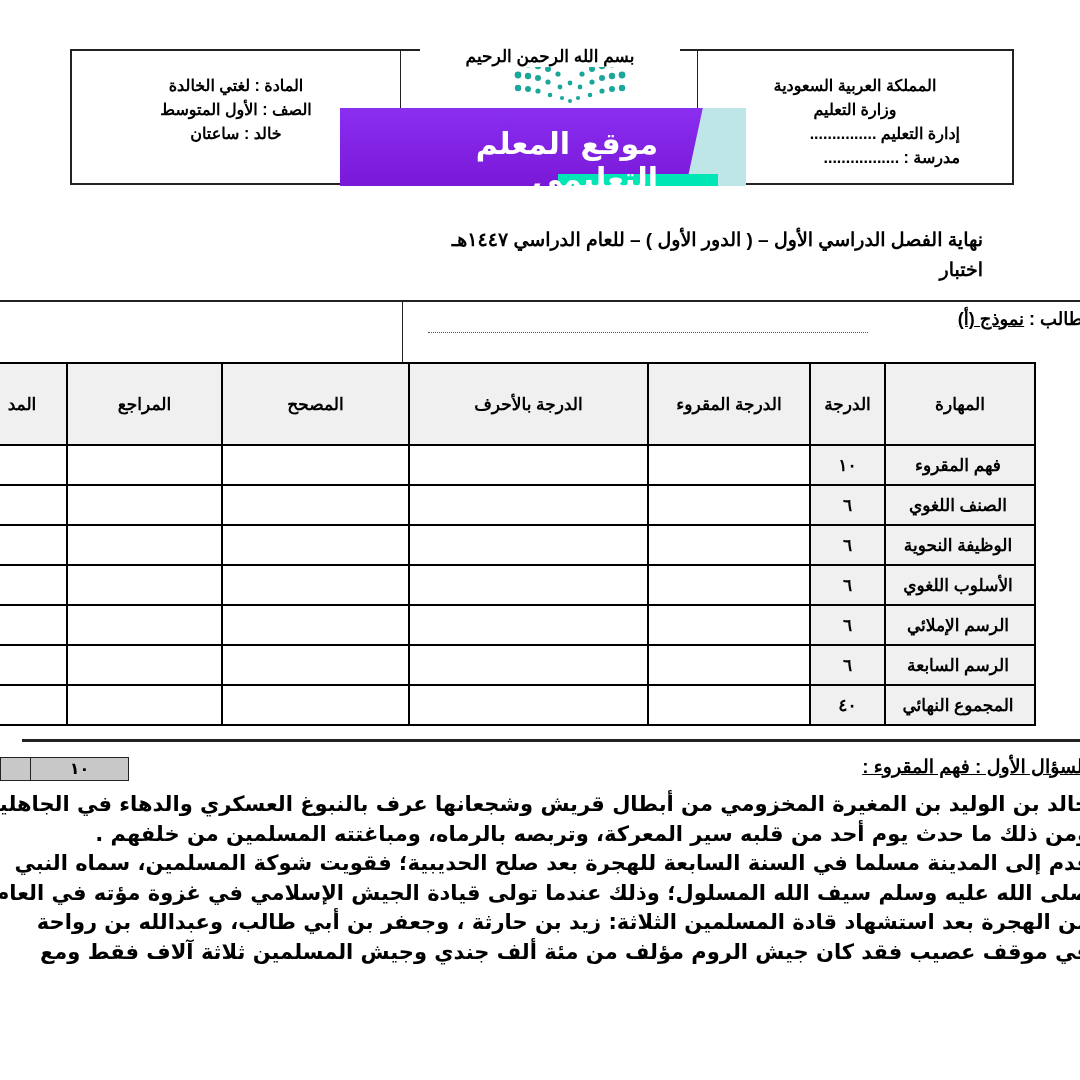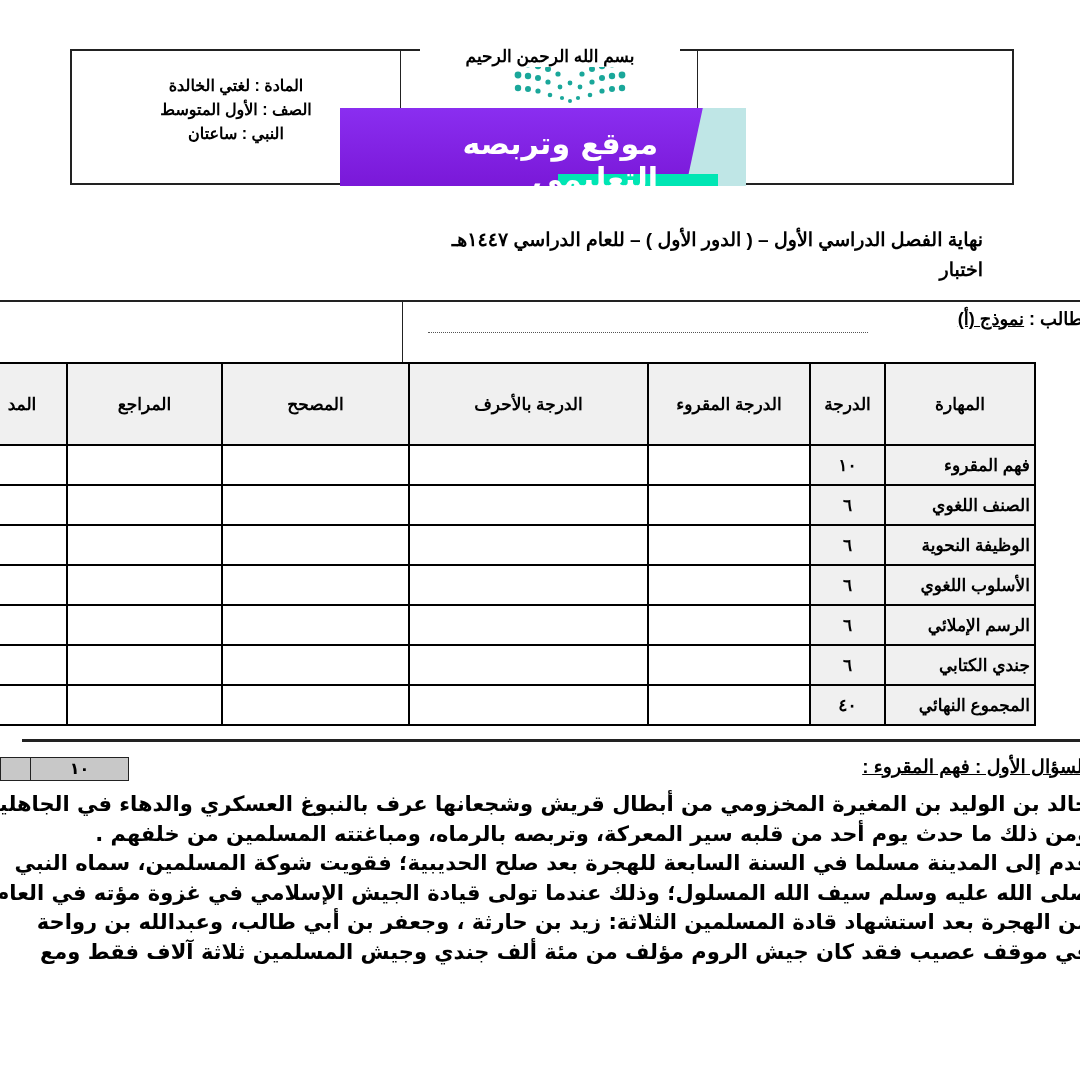--- a/index.html
+++ b/index.html
@@ -65,21 +65,21 @@
   table.grades {
     position:absolute; left:-24px; top:362px; border-collapse:collapse;
     direction:rtl; font-family:"Liberation Sans",sans-serif;
   }
   table.grades td, table.grades th {
     border:2.5px solid #000; box-sizing:border-box; padding:0;
     font-size:17px; font-weight:bold; text-align:center;
   }
   table.grades th { background:#f0f0f0; height:82px; }
   table.grades td { height:40px; background:#fff; }
-  table.grades td.skill { background:#f0f0f0; text-align:right; padding-right:4px; white-space:nowrap; overflow:hidden; }
+  table.grades td.skill { background:#f0f0f0; padding-right:4px; white-space:nowrap; overflow:hidden; }
   table.grades td.max { background:#f0f0f0; }
   .sep-rule { left:22px; top:739px; width:1070px; height:3px; background:#222; }
   .q-score {
     left:0; top:757px; height:24px; border:1.5px solid #222; background:#c8c8c8; display:flex; box-sizing:border-box;
   }
   .q-score div { height:100%; box-sizing:border-box; font-weight:bold; font-size:16px; text-align:center; line-height:22px; }
   .q-title {
     right:-8px; top:755px; direction:rtl; font-weight:bold; font-size:19px;
     text-decoration:underline; font-family:"Liberation Sans",sans-serif; white-space:nowrap;
   }
@@ -92,24 +92,32 @@
 </head>
 <body>
 
 <div class="abs bismillah rtl">بسم الله الرحمن الرحيم</div>
 
 <div class="abs hdr-box">
   <div class="hdr-col hdr-left">
     <div class="hdr-lines rtl">
       <div>المادة : لغتي الخالدة</div>
       <div>الصف : الأول  المتوسط</div>
-      <div>النبي : ساعتان</div>
+      <div>خالد : ساعتان</div>
     </div>
   </div>
   <div class="hdr-col hdr-mid"></div>
+  <div class="hdr-col hdr-right">
+    <div class="hdr-lines rtl">
+      <div>المملكة العربية السعودية</div>
+      <div>وزارة التعليم</div>
+      <div class="line-dots">إدارة التعليم ...............</div>
+      <div class="line-dots">مدرسة : .................</div>
+    </div>
+  </div>
 </div>
 
 <svg class="logo-dots" viewBox="0 0 140 48">
   <g fill="#1aa79a">
     <circle cx="18" cy="8" r="3.6"></circle>
       <circle cx="28" cy="9" r="3.4"></circle>
       <circle cx="38" cy="11" r="3.2"></circle>
       <circle cx="48" cy="14" r="3"></circle>
       <circle cx="58" cy="19" r="2.6"></circle>
     <circle cx="122" cy="8" r="3.6"></circle>
@@ -138,21 +146,21 @@
       <circle cx="112" cy="34" r="3"></circle>
       <circle cx="102" cy="36" r="2.6"></circle>
       <circle cx="90" cy="40" r="2.3"></circle>
       <circle cx="78" cy="43" r="2.1"></circle>
   </g>
 </svg>
 
 <div class="abs banner">
   <div class="banner-cyan"></div>
   <div class="banner-green"></div>
-  <div class="banner-text">موقع وتربصه التعليمي</div>
+  <div class="banner-text">موقع المعلم التعليمي</div>
 </div>
 
 <div class="abs title-line">نهاية الفصل الدراسي الأول – ( الدور الأول ) – للعام الدراسي ١٤٤٧هـ</div>
 <div class="abs subtitle">اختبار</div>
 
 <div class="abs info-box">
   <div class="student-label">
     <span>الطالب : </span><u>نموذج (أ)</u>
   </div>
   <div class="dotted-line"></div>
@@ -209,21 +217,21 @@
   <tr>
     <td class="skill">الرسم الإملائي</td>
     <td class="max">٦</td>
     <td></td>
         <td></td>
         <td></td>
         <td></td>
         <td></td>
   </tr>
   <tr>
-    <td class="skill">جندي الكتابي</td>
+    <td class="skill">الرسم السابعة</td>
     <td class="max">٦</td>
     <td></td>
         <td></td>
         <td></td>
         <td></td>
         <td></td>
   </tr>
   <tr>
     <td class="skill">المجموع النهائي</td>
     <td class="max">٤٠</td>

